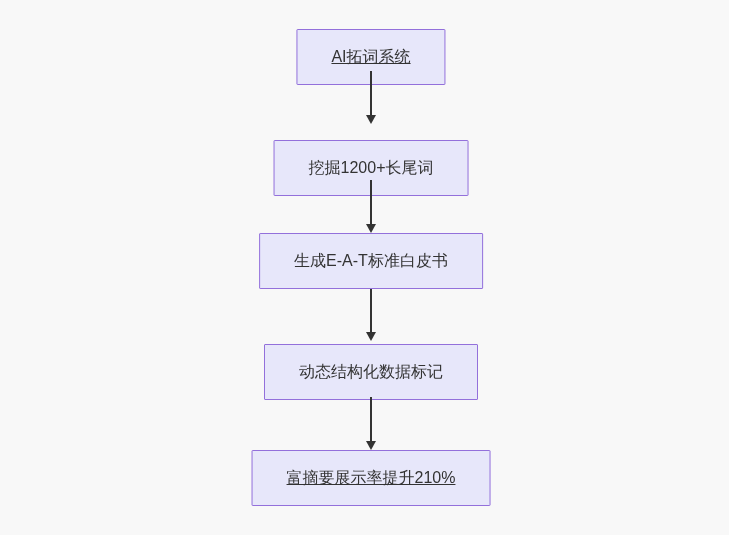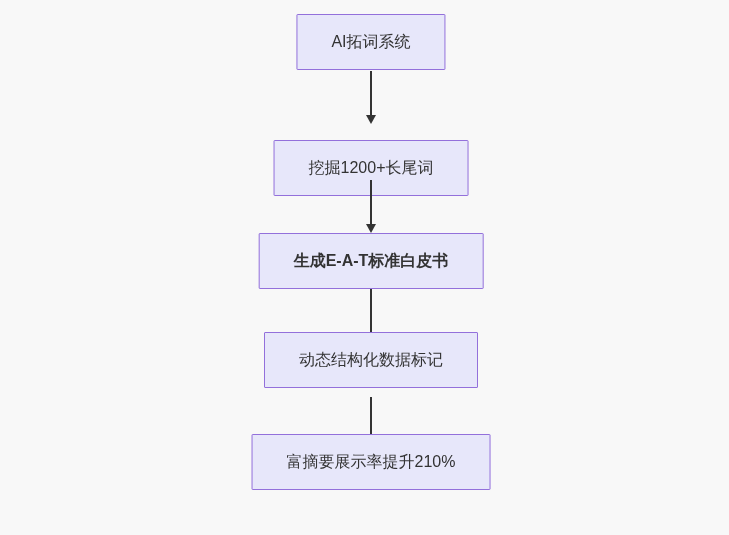--- a/index.html
+++ b/index.html
@@ -26,25 +26,25 @@
     line-height:53px;
     padding:0 34px;
     background:var(--node-fill);
     border:1.5px solid var(--node-border);
     border-radius:1px;
     color:var(--text);
     font-size:16px;
     white-space:nowrap;
     text-align:center;
   }
-  .n1{top:14px;}
+  .n1{top:29px;text-decoration:underline;}
   .n2{top:140px;}
-  .n3{top:233px;font-weight:bold;}
-  .n4{top:332px;font-family:Liberation Serif, serif;}
-  .n5{top:434px;}
+  .n3{top:233px;}
+  .n4{top:344px;font-family:Liberation Serif, serif;}
+  .n5{top:450px;text-decoration:underline;}
   .flow-arrow{
     position:absolute;
     left:371px;
     transform:translateX(-50%);
     display:flex;
     flex-direction:column;
     align-items:center;
   }
   .a1{top:71px;height:53px;}
   .a2{top:180px;height:53px;}

